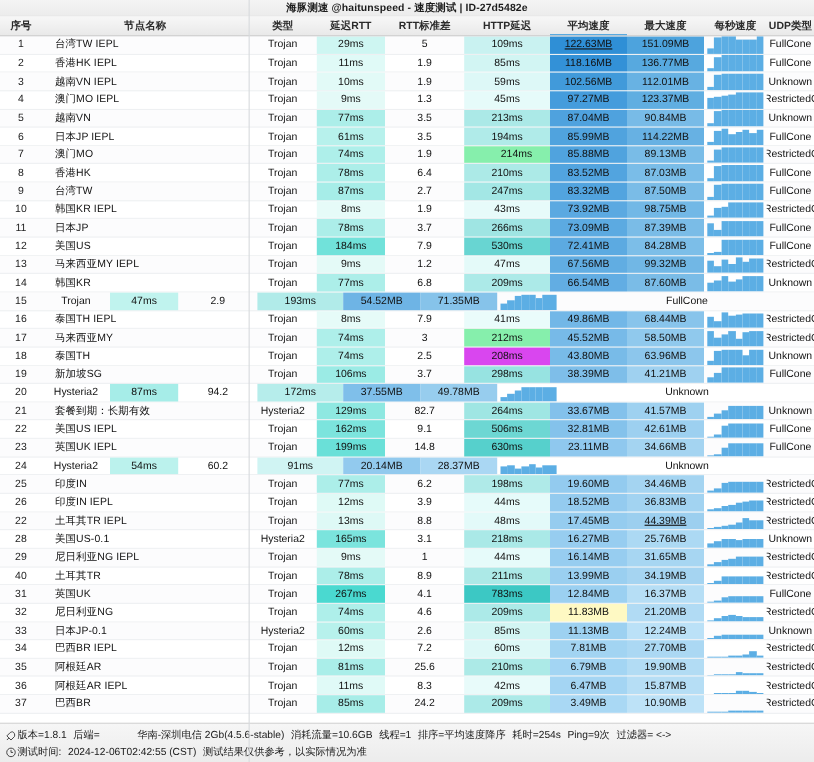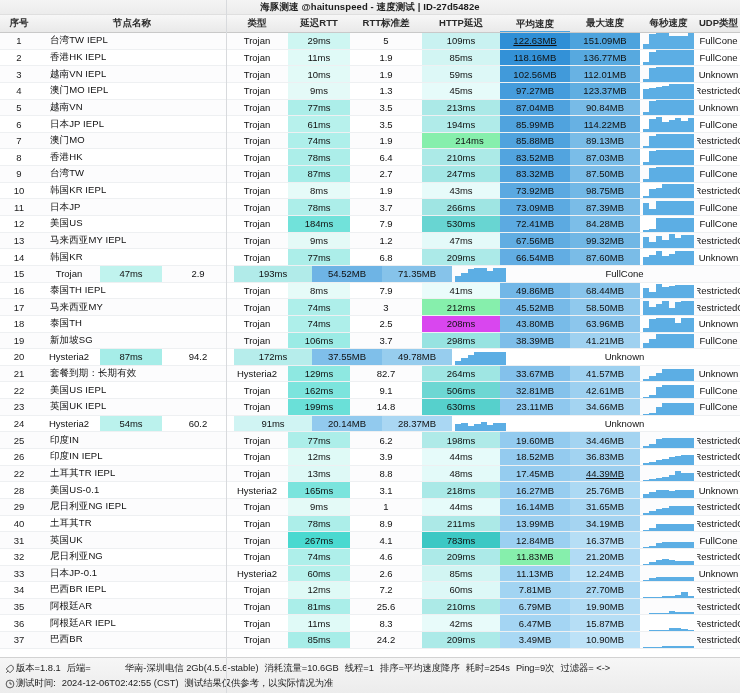--- a/index.html
+++ b/index.html
@@ -817,21 +817,21 @@
         </div>
         <div class="cell c-udp">FullCone</div>
       </div>
       <div class="row">
         <div class="cell c-idx">32</div>
         <div class="cell c-name">尼日利亚NG</div>
         <div class="cell c-type">Trojan</div>
         <div class="cell c-rtt" style="background: rgb(174, 239, 234);">74ms</div>
         <div class="cell c-std">4.6</div>
         <div class="cell c-http" style="background: rgb(172, 234, 232);">209ms</div>
-        <div class="cell c-avg" style="background: #86efac;">11.83MB</div>
+        <div class="cell c-avg" style="background: #fef9c3;">11.83MB</div>
         <div class="cell c-max" style="background: rgb(177, 219, 244);">21.20MB</div>
         <div class="cell c-spark">
           <div class="spark">
             <i style="height: 6%;"></i>
             <i style="height: 14%;"></i>
             <i style="height: 30%;"></i>
             <i style="height: 36%;"></i>
             <i style="height: 30%;"></i>
             <i style="height: 24%;"></i>
             <i style="height: 24%;"></i>

